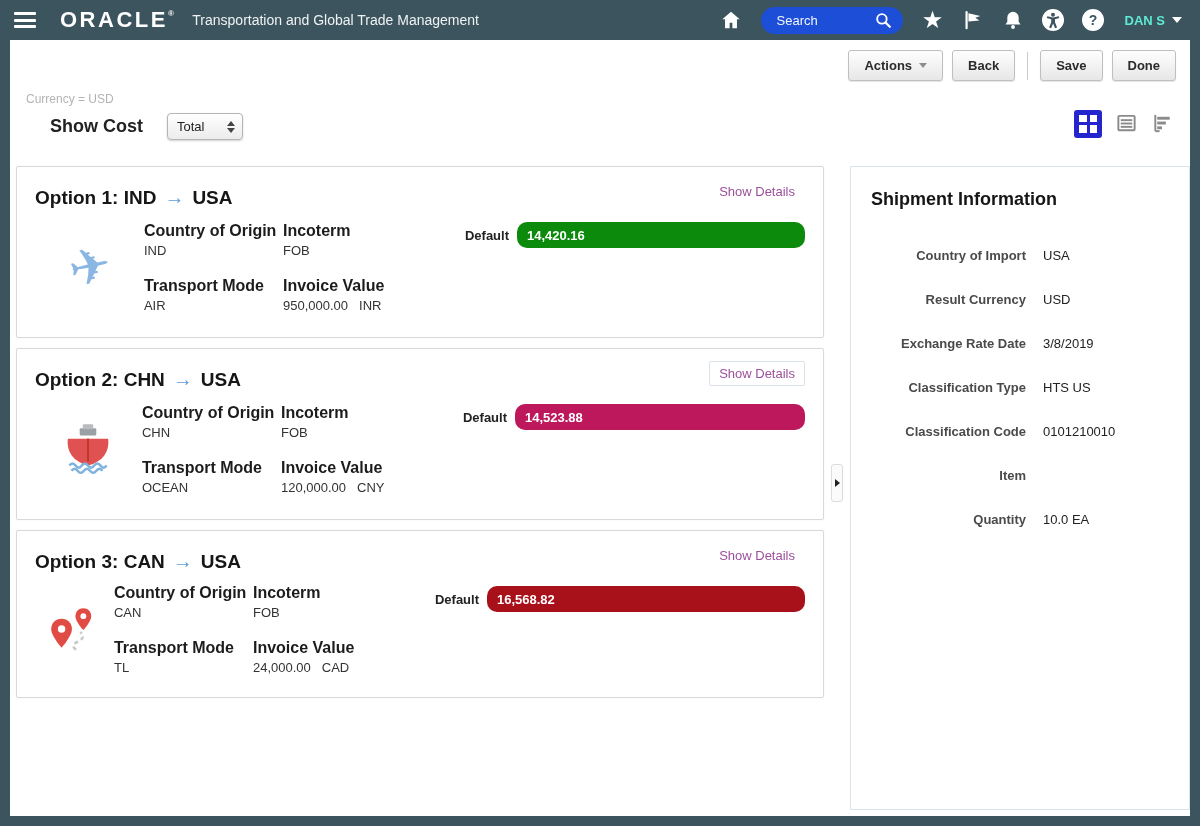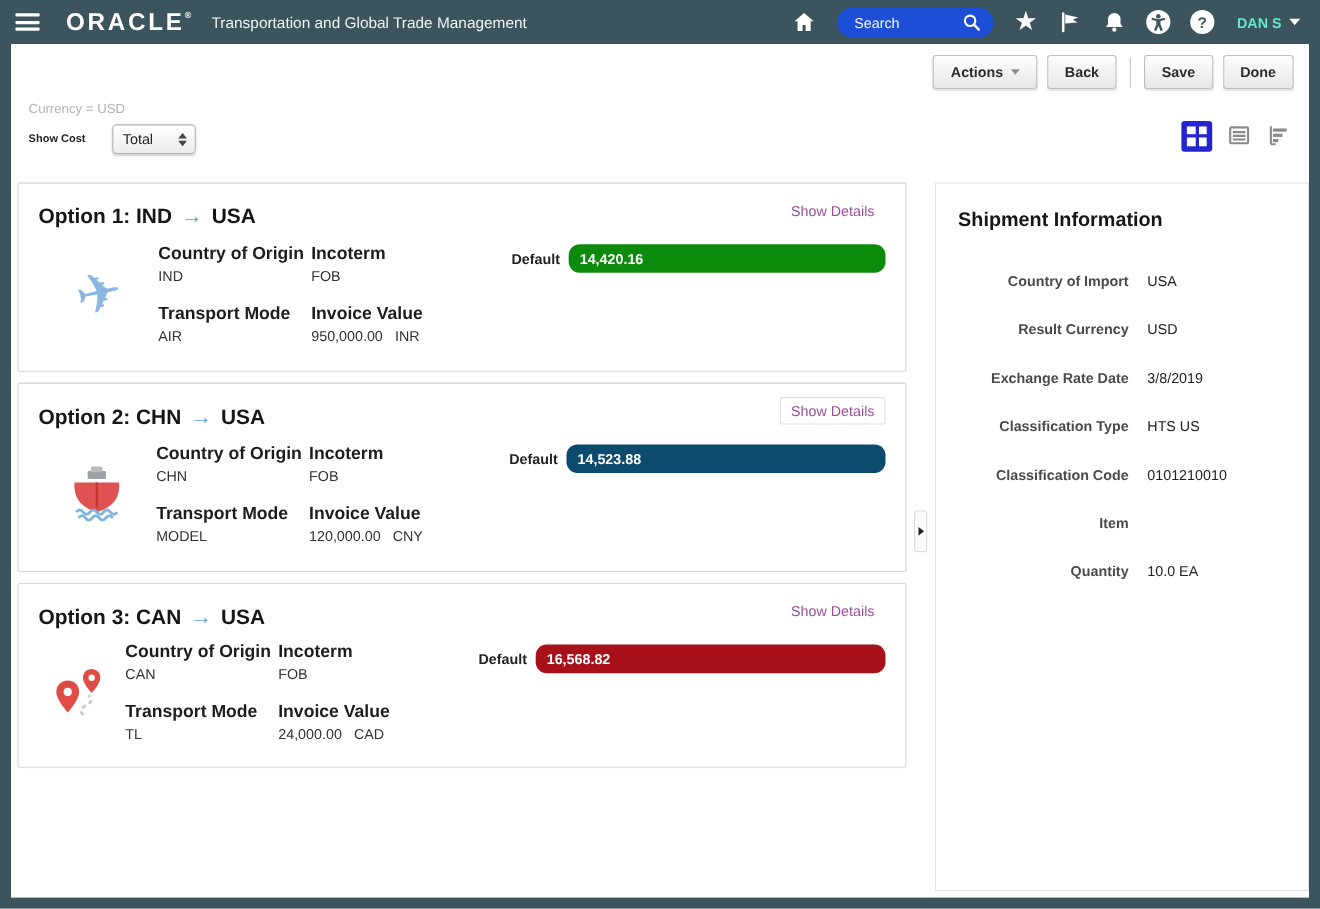--- a/index.html
+++ b/index.html
@@ -28,21 +28,21 @@
   
   .content { position:absolute; top:40px; left:10px; right:10px; bottom:10px; background:#fff; padding:10px 0 0 6px; }
   .title-row { display:flex; align-items:flex-start; }
   .page-title { font-size:19px; font-weight:bold; color:#161616; margin:6px 0 0 10px; }
   .btn-group { margin-left:auto; margin-right:14px; display:flex; align-items:center; gap:9px; }
   .btn { height:31px; padding:0 15px; background:linear-gradient(#fefefe,#e7e7e7); border:1px solid #bfbfbf; border-radius:3px; font-size:13px; font-weight:bold; color:#2b2b2b; display:flex; align-items:center; gap:7px; box-shadow:0 1px 1px rgba(0,0,0,.1); cursor:pointer; font-family:"Liberation Sans",sans-serif; }
   .btn-sep { width:1px; height:28px; background:#c3ccd1; margin:0 3px; }
   .caret-down-g { width:0; height:0; border-left:4px solid transparent; border-right:4px solid transparent; border-top:5px solid #8e8e8e; }
   .currency-note { color:#b3b3b3; font-size:12px; margin:11px 0 0 10px; }
   .showcost-row { display:flex; align-items:center; margin:7px 0 0 10px; }
-  .showcost-label { font-size:10px; font-weight:bold; color:#222; }
+  .showcost-label { font-size:18px; font-weight:bold; color:#222;margin-left:24px; }
   .select-box { margin-left:24px; width:76px; height:27px; border:1px solid #b5b5b5; border-radius:4px; background:linear-gradient(#ffffff,#ececec); display:flex; align-items:center; padding:0 7px 0 9px; font-size:13px; color:#222; box-shadow:0 1px 2px rgba(0,0,0,.18); cursor:pointer; }
   .spinner { margin-left:auto; display:flex; flex-direction:column; gap:2px; }
   .spin-up { width:0; height:0; border-left:4px solid transparent; border-right:4px solid transparent; border-bottom:5px solid #444; }
   .spin-dn { width:0; height:0; border-left:4px solid transparent; border-right:4px solid transparent; border-top:5px solid #444; }
   .view-toggles { margin-left:auto; margin-right:16px; display:flex; align-items:center; gap:13px; margin-top:-6px; }
   .toggle-grid { width:28px; height:28px; border-radius:3px; padding:5px; display:grid; grid-template-columns:1fr 1fr; gap:3px; cursor:pointer; }
   .toggle-grid i { background:#fff; display:block; }
   .toggle-plain { cursor:pointer; display:flex; align-items:center; }
   
   .main { display:flex; align-items:flex-start; margin-top:26px; }
@@ -270,30 +270,30 @@
             <div class="field">
                 <div class="flabel">Country of Origin</div>
                 <div class="fvalue">CHN</div>
               </div>
             <div class="field">
                 <div class="flabel">Incoterm</div>
                 <div class="fvalue">FOB</div>
               </div>
             <div class="field">
                 <div class="flabel">Transport Mode</div>
-                <div class="fvalue">MODEL</div>
+                <div class="fvalue">OCEAN</div>
               </div>
             <div class="field">
                 <div class="flabel">Invoice Value</div>
                 <div class="fvalue"><span>120,000.00</span><span class="cur-sp">CNY</span></div>
               </div>
           </div>
           <div class="default-row">
             <span class="default-label">Default</span>
-            <div class="cost-bar" style="background: #0c4a6e; width: 290px;">
+            <div class="cost-bar" style="background: #be185d; width: 290px;">
                 <span>14,523.88</span>
               </div>
           </div>
         </div>
       </div>
 
       <div class="option-card">
         <div class="card-head">
           <div class="option-title">
             <span>Option 3: CAN</span>

